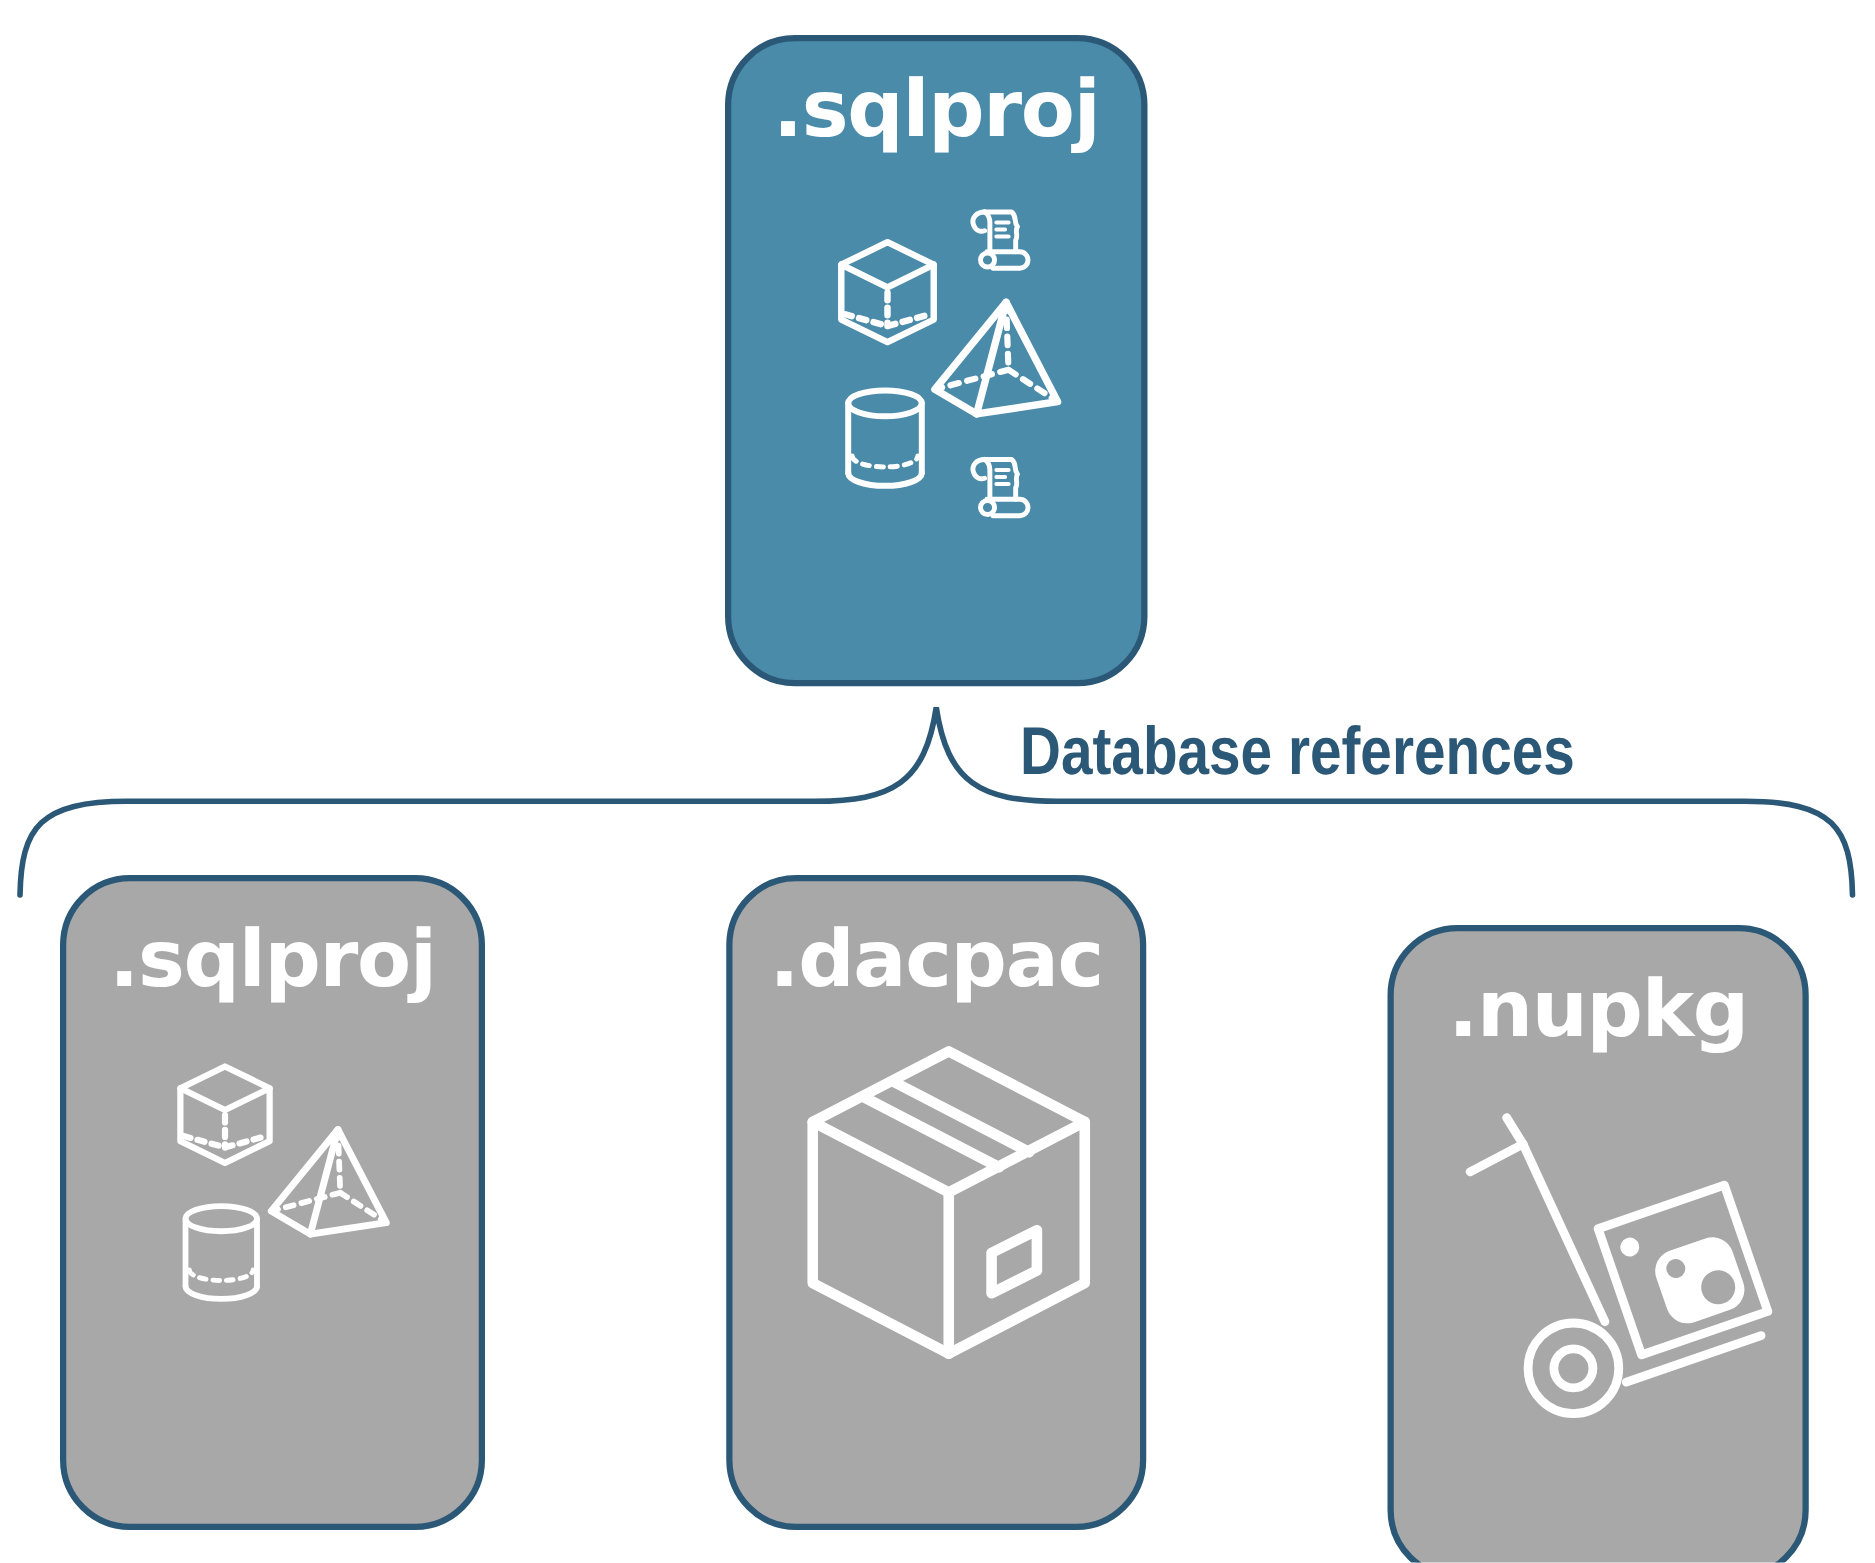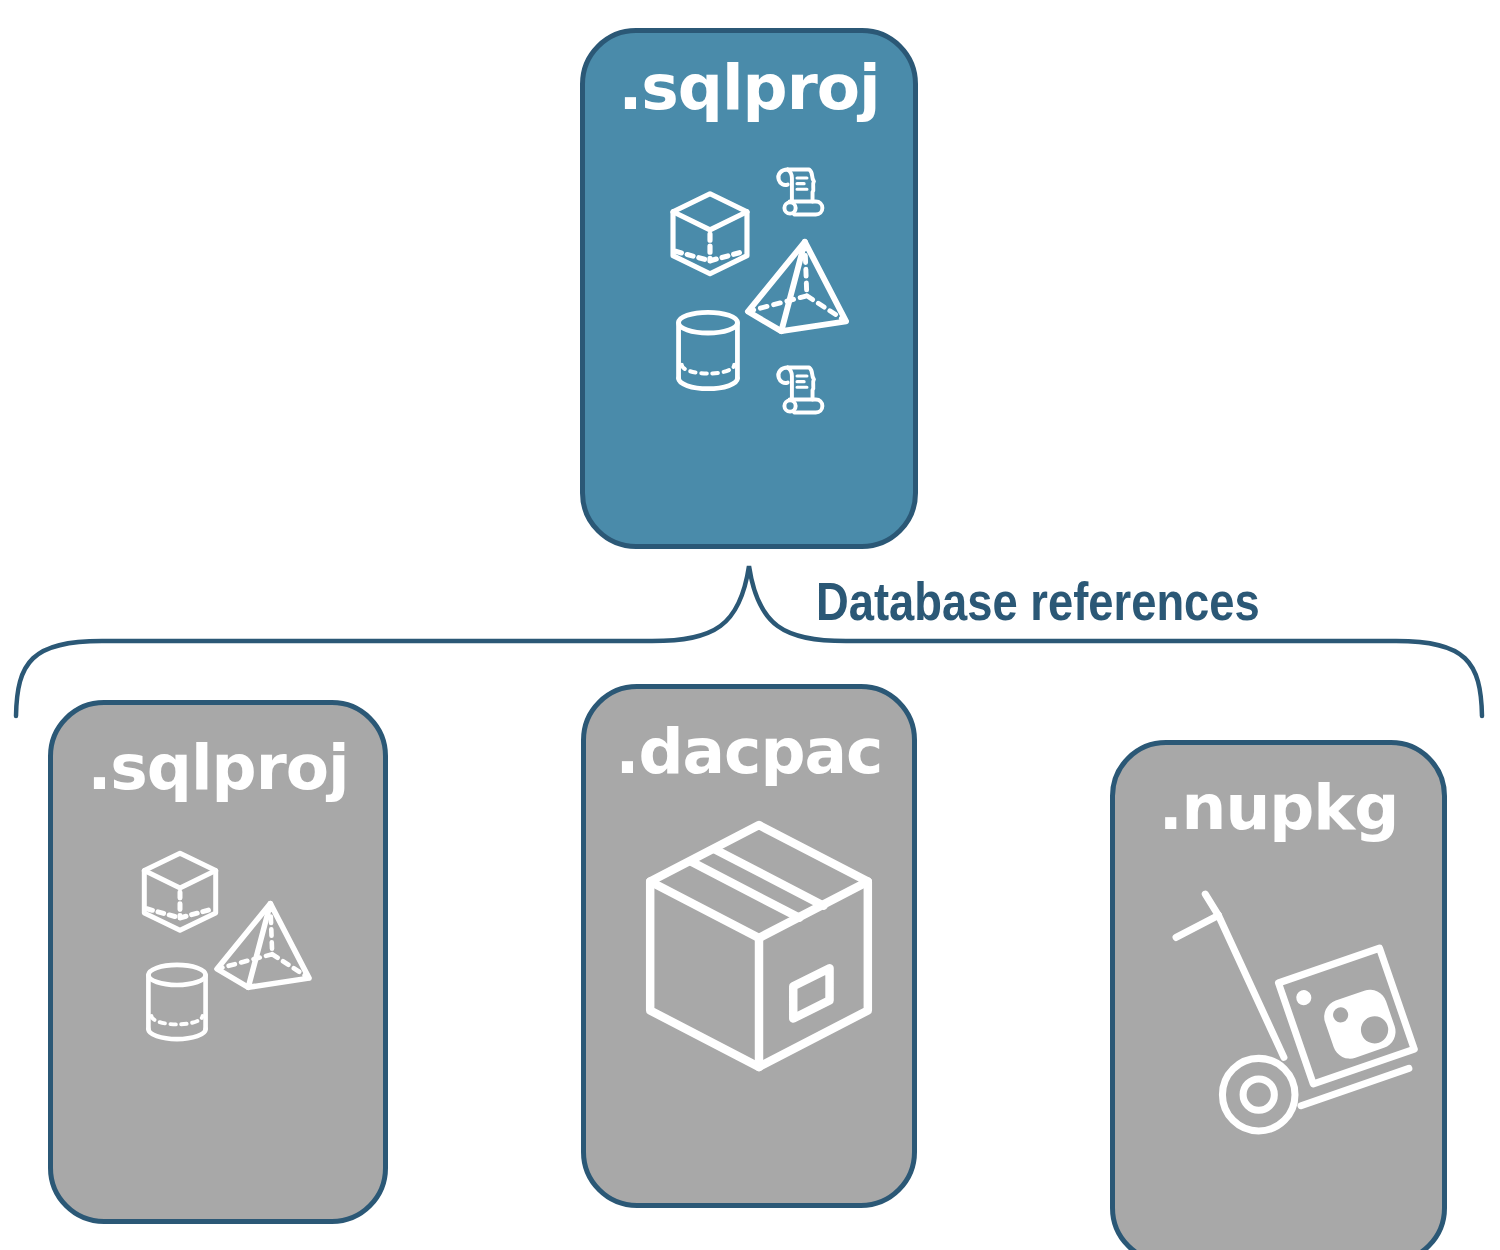--- a/index.html
+++ b/index.html
@@ -12,21 +12,21 @@
 
   .node{
     position:absolute;
     border:5px solid #2b5876;
     border-radius:56px;
     box-sizing:border-box;
   }
   .node-root{left:580px;top:28px;width:338px;height:521px;background:#4a8baa;}
   .node-child{background:#a8a8a8;}
   .node-child.c0{left:48px;top:700px;width:340px;height:524px;}
-  .node-child.c1{left:581px;top:684px;width:336px;height:524px;}
+  .node-child.c1{left:581px;top:700px;width:336px;height:524px;}
   .node-child.c2{left:1110px;top:740px;width:337px;height:524px;}
 
   .node-title{
     text-align:center;
     color:#ffffff;
     font-weight:bold;
     font-size:63px;
     letter-spacing:-1px;
     line-height:1.05;
     user-select:none;

